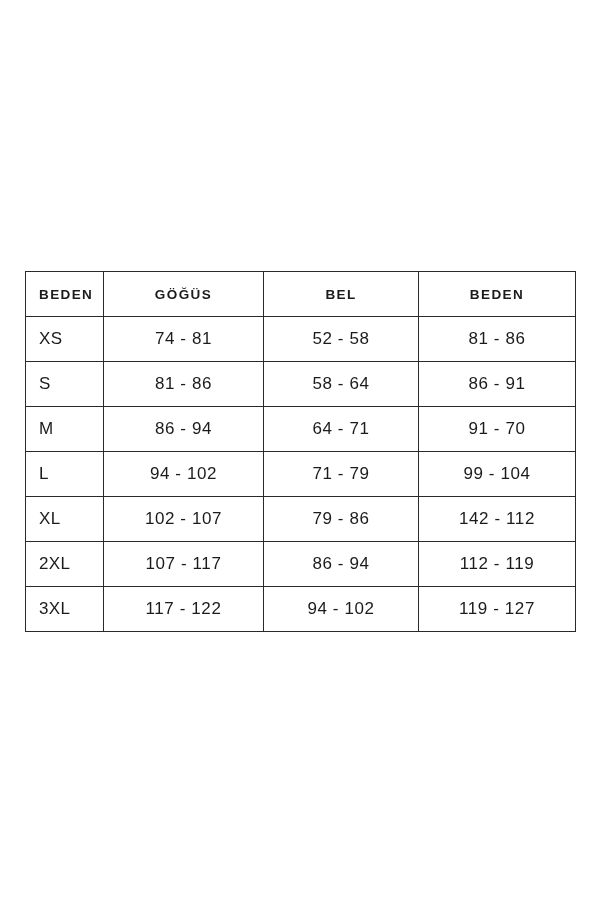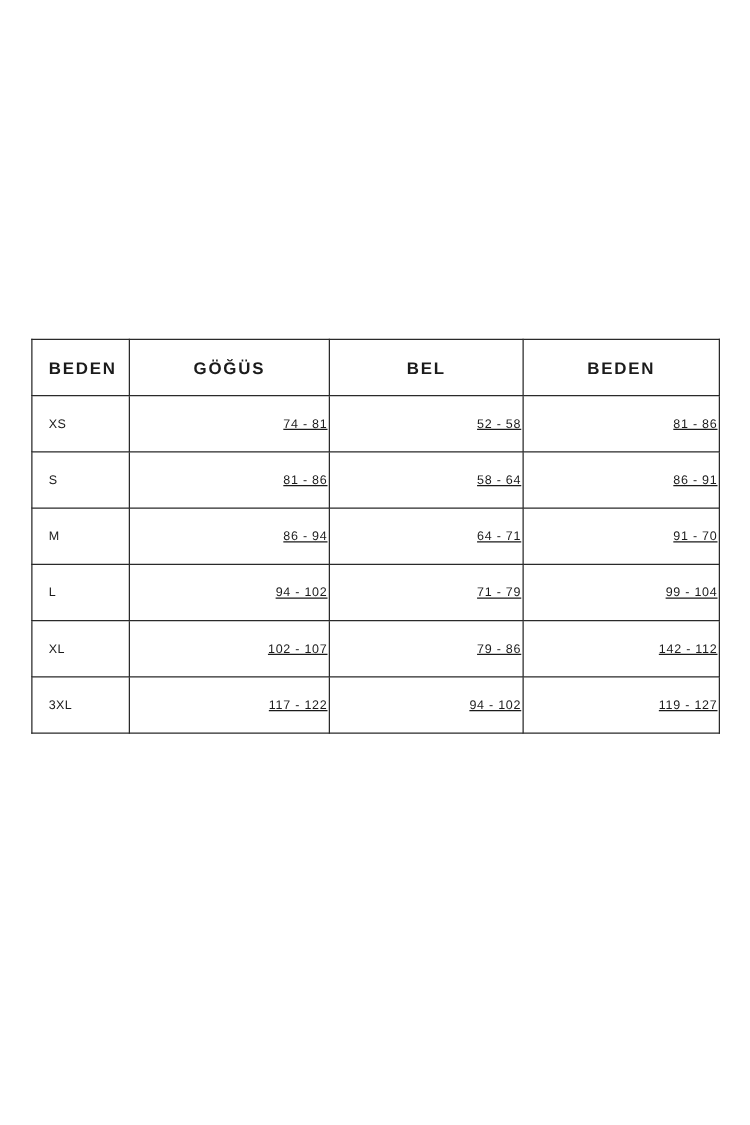--- a/index.html
+++ b/index.html
@@ -27,21 +27,21 @@
     width: 550px;
     border-collapse: collapse;
     table-layout: fixed;
   }
 
   table.size-table th,
   table.size-table td {
     border: 1px solid #2a2a2a;
     height: 45px;
     box-sizing: border-box;
-    font-size: 10px;
+    font-size: 17px;
     letter-spacing: 0.6px;
     color: #1b1b1b;
   }
 
   table.size-table th {
     font-weight: bold;
     text-align: center;
     letter-spacing: 1.4px;
     font-size: 13.5px;
   }
@@ -52,22 +52,21 @@
     letter-spacing: 1.4px;
   }
 
   table.size-table td.cell-size {
     text-align: left;
     padding-left: 13px;
     letter-spacing: 0.3px;
   }
 
   table.size-table td.cell-value {
-    text-align: right;
-    text-decoration: underline;
+    text-align: center;
   }
 
   col.c0 { width: 78px; }
   col.c1 { width: 160px; }
   col.c2 { width: 155px; }
   col.c3 { width: 157px; }
 </style>
 </head>
 <body>
 
@@ -112,20 +111,26 @@
         <td class="cell-value">71 - 79</td>
         <td class="cell-value">99 - 104</td>
       </tr>
       <tr>
         <td class="cell-size">XL</td>
         <td class="cell-value">102 - 107</td>
         <td class="cell-value">79 - 86</td>
         <td class="cell-value">142 - 112</td>
       </tr>
       <tr>
+        <td class="cell-size">2XL</td>
+        <td class="cell-value">107 - 117</td>
+        <td class="cell-value">86 - 94</td>
+        <td class="cell-value">112 - 119</td>
+      </tr>
+      <tr>
         <td class="cell-size">3XL</td>
         <td class="cell-value">117 - 122</td>
         <td class="cell-value">94 - 102</td>
         <td class="cell-value">119 - 127</td>
       </tr>
     </tbody>
   </table>
 </div>
 
 </body></html>

